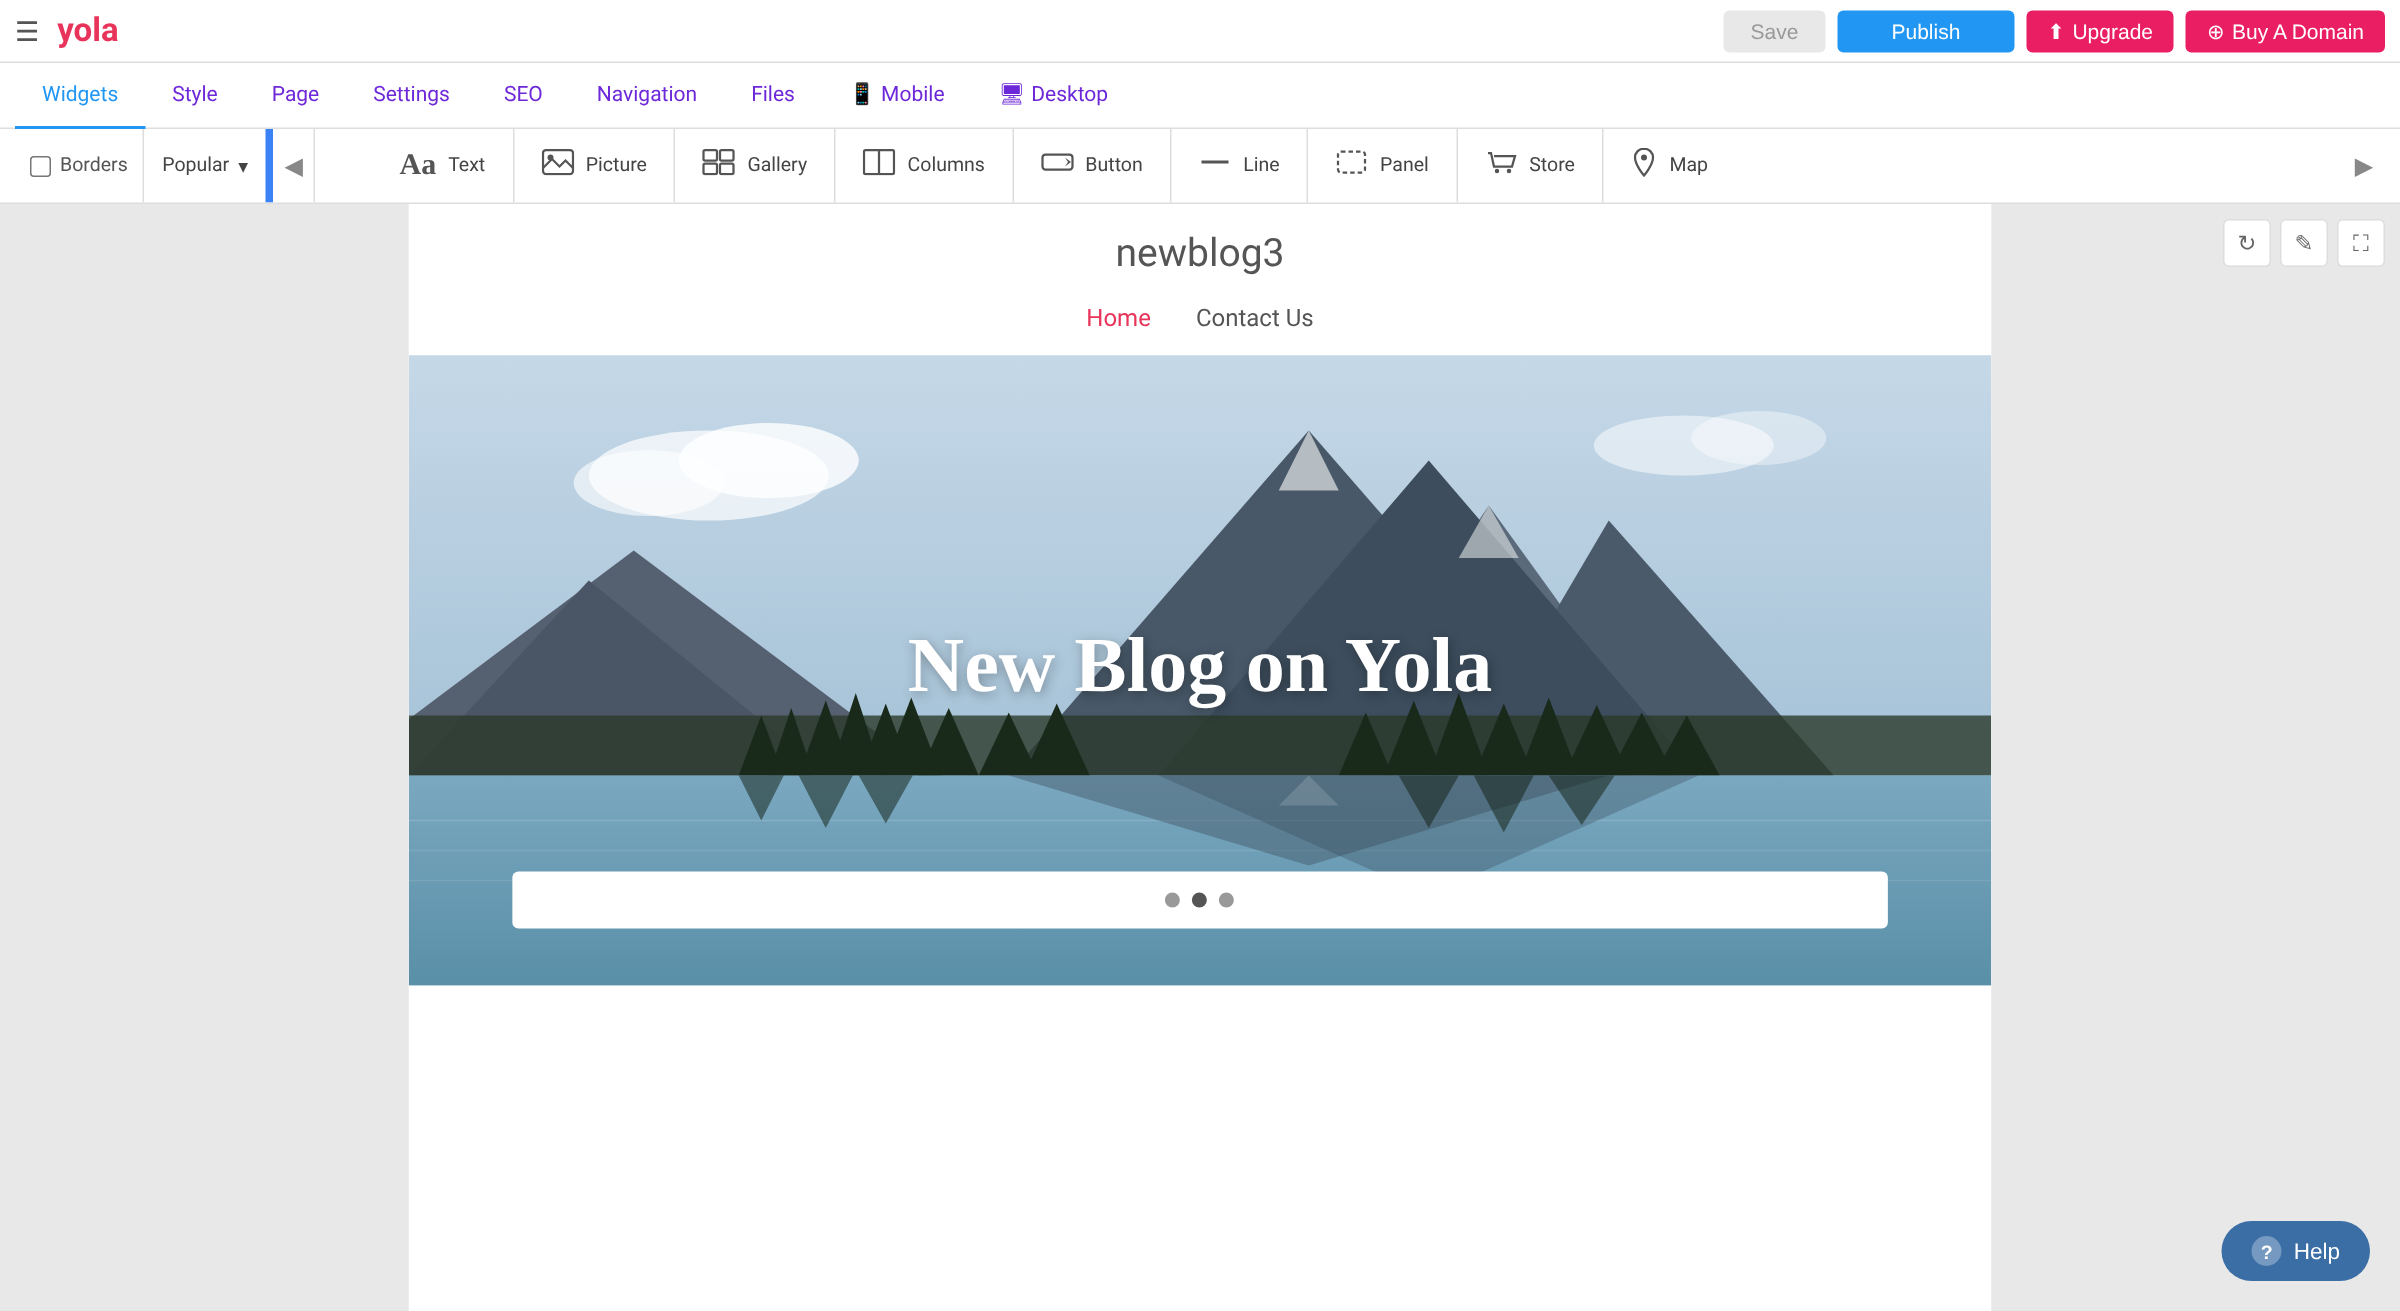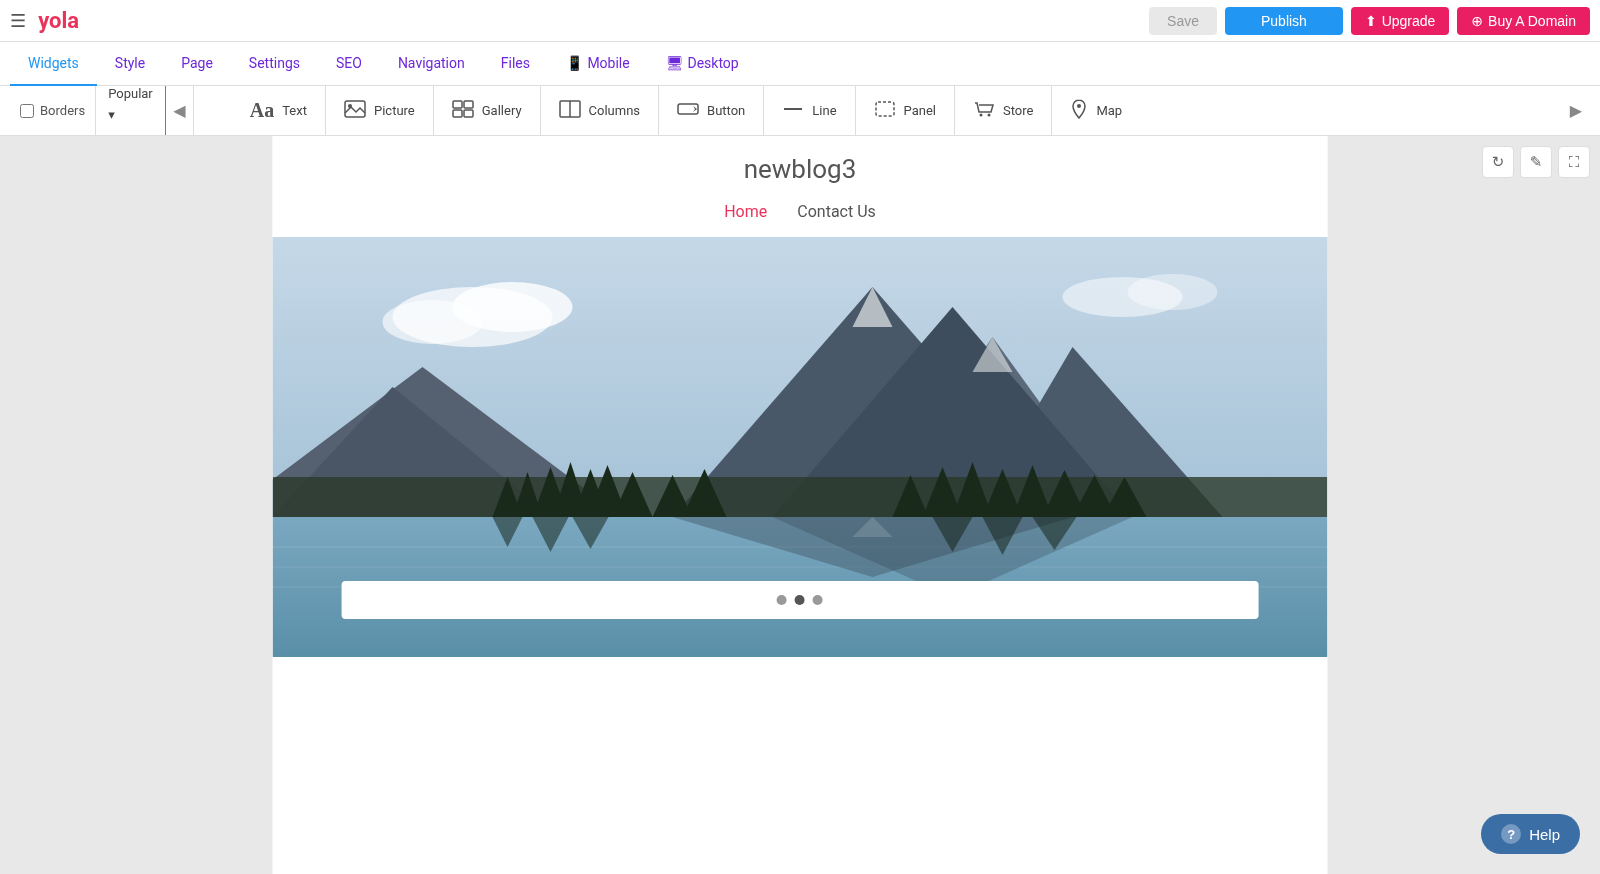--- a/index.html
+++ b/index.html
@@ -116,29 +116,28 @@
       color: #555;
       border-right: 1px solid #ddd;
       height: 100%;
     }
     .wt-borders input[type="checkbox"] {
       width: 14px;
       height: 14px;
     }
     .wt-popular {
       display: flex;
-      align-items: flex-start;
+      align-items: center;
       gap: 6px;
       padding: 0 12px;
       font-size: 13px;
       color: #444;
-      border-right: 1px solid #3b82f6;
-      height: 100%;
-      cursor: pointer;
-      flex-direction: column;
+      border-right: 5px solid #3b82f6;
+      height: 100%;
+      cursor: pointer;
     }
     .wt-arrow {
       display: flex;
       align-items: center;
       justify-content: center;
       width: 28px;
       height: 100%;
       color: #888;
       cursor: pointer;
       border-right: 1px solid #ddd;
@@ -544,20 +543,21 @@
         <g fill="rgba(15,30,15,0.5)">
           <polygon points="220,280 235,310 250,280"></polygon>
           <polygon points="260,280 278,315 296,280"></polygon>
           <polygon points="300,280 318,312 336,280"></polygon>
           <polygon points="660,280 680,315 700,280"></polygon>
           <polygon points="710,280 730,318 750,280"></polygon>
           <polygon points="760,280 782,313 804,280"></polygon>
         </g>
       </svg>
       
+      <div class="hero-text-overlay">New Blog on Yola</div>
       
       <div id="slider-panel">
         <div class="slider-dot"></div>
         <div class="slider-dot" style="background:#555;"></div>
         <div class="slider-dot"></div>
       </div>
     </div>
   </div>
 
   <button id="help-btn">

